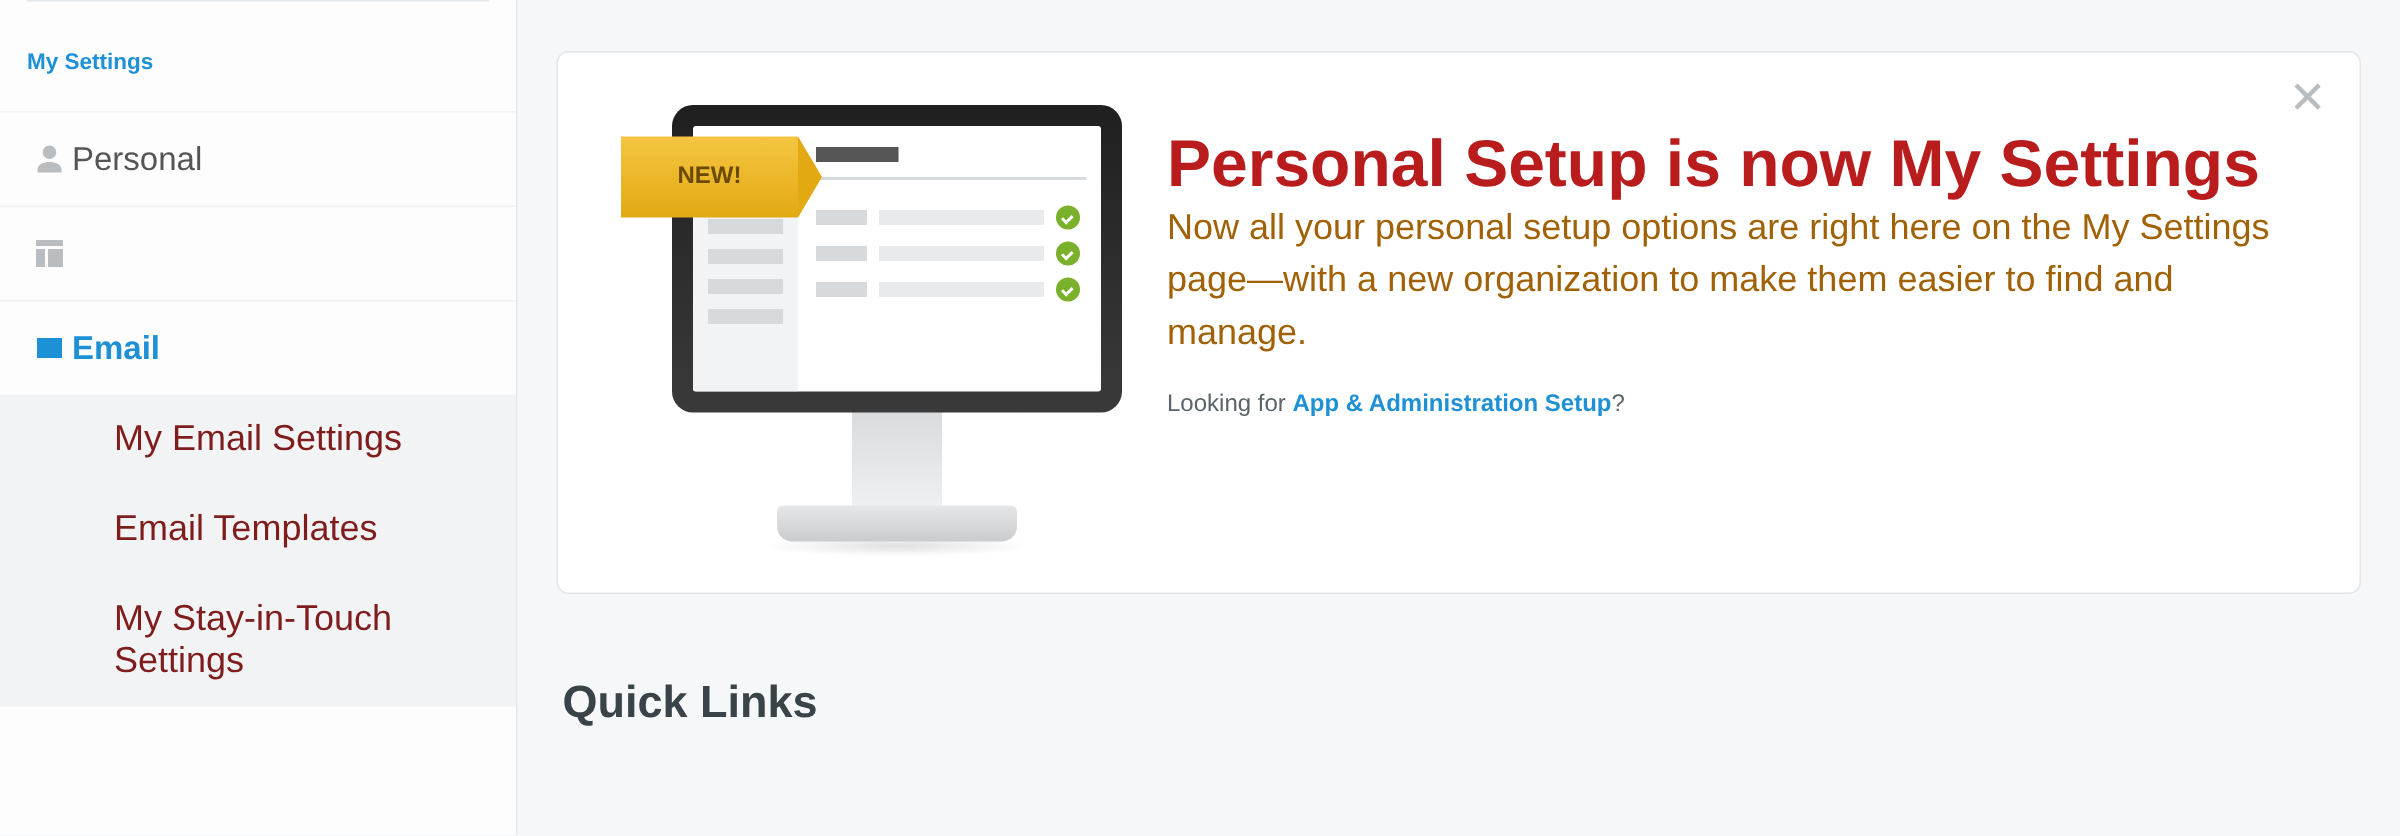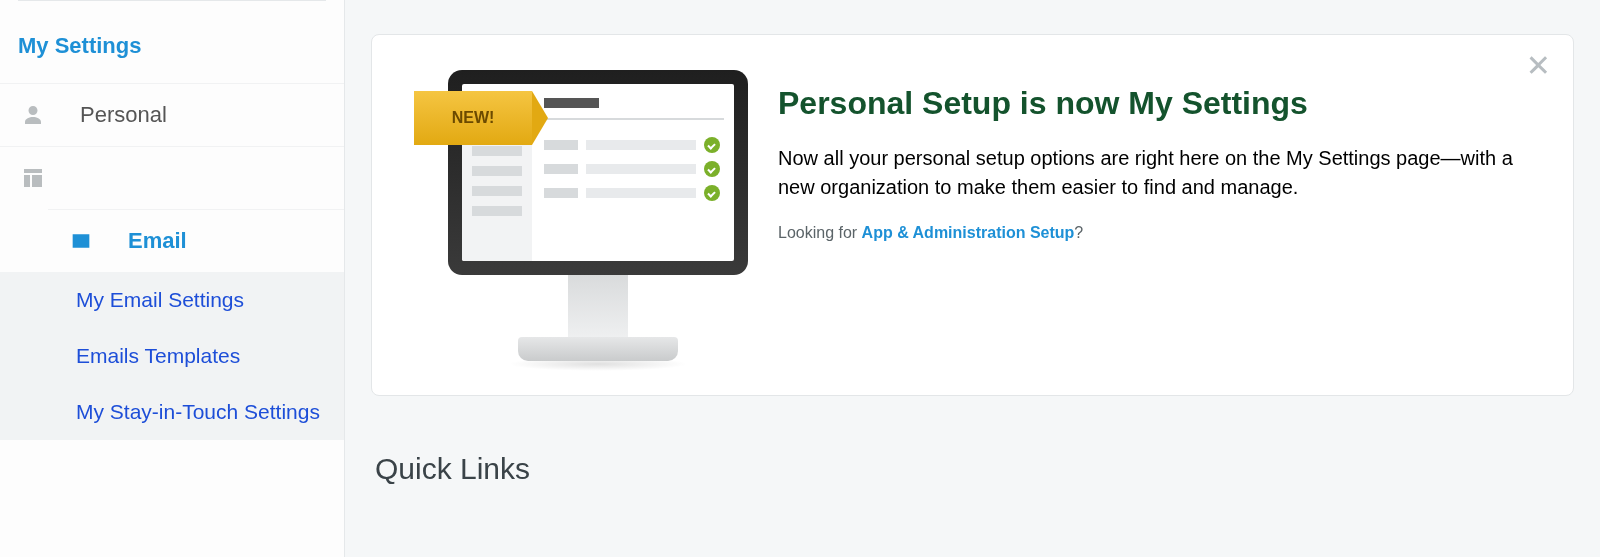--- a/index.html
+++ b/index.html
@@ -2,39 +2,39 @@
 <html><head>
 <meta charset="utf-8">
 <style>
   * { box-sizing: border-box; margin: 0; padding: 0; }
   html, body { width: 1600px; height: 557px; font-family: Arial, Helvetica, sans-serif; background: #f5f7f8; overflow: hidden; }
   .app { display: flex; width: 100%; height: 100%; }
 
   
   .sidebar { width: 345px; background: #fdfdfd; border-right: 1px solid #e5e8ea; display: flex; flex-direction: column; }
   .sidebar-top-divider { height: 0; border-top: 1px solid #e5e8ea; margin: 0 18px 8px 18px; }
-  .sidebar-header { padding: 24px 18px 24px 18px; font-size: 22px; font-weight: bold; color: #1e90d6; }
-  .nav-item { display: flex; align-items: center; gap: 34px; padding: 18px 20px; font-size: 22px; color: #555; cursor: pointer; border-top: 1px solid #f1f2f3; }
-  .nav-item.active { color: #1e90d6; font-weight: bold; margin-left: 48px; }
+  .sidebar-header { padding: 24px 18px 24px 18px; font-size: 15px; font-weight: bold; color: #1e90d6; }
+  .nav-item { display: flex; align-items: center; gap: 2px; padding: 18px 20px; font-size: 22px; color: #555; cursor: pointer; border-top: 1px solid #f1f2f3; }
+  .nav-item.active { color: #1e90d6; font-weight: bold; }
   .nav-icon { width: 26px; height: 26px; flex: 0 0 26px; display: flex; align-items: center; justify-content: center; }
   .subnav { background: #f1f3f4; }
-  .subnav-item { padding: 16px 20px 16px 76px; font-size: 21px; color: #1d4ed8; cursor: pointer; }
+  .subnav-item { padding: 16px 20px 16px 76px; font-size: 24px; color: #7f1d1d; cursor: pointer; }
   .subnav-item.hover { background: #e9ebec; }
 
   
   .main { flex: 1; padding: 34px 26px 0 26px; }
   .banner { background: #fff; border: 1px solid #e3e6e8; border-radius: 8px; padding: 30px 36px 30px 36px; display: flex; align-items: flex-start; gap: 40px; position: relative; }
   .banner-close { position: absolute; top: 16px; right: 22px; font-size: 30px; color: #b7bdc1; cursor: pointer; line-height: 1; }
   .banner-text { flex: 1; padding-top: 20px; }
-  .banner-title { font-size: 32px; font-weight: bold; color: #14532d; margin-bottom: 22px; }
-  .banner-desc { font-size: 20px; color: #000000; line-height: 1.45; margin-bottom: 22px; }
+  .banner-title { font-size: 44px; font-weight: bold; color: #b91c1c; }
+  .banner-desc { font-size: 24px; color: #a16207; line-height: 1.45; margin-bottom: 22px; }
   .banner-link-line { font-size: 16px; color: #5b6468; }
   .banner-link { color: #1e90d6; font-weight: bold; cursor: pointer; }
 
-  .quicklinks { margin-top: 56px; font-size: 30px; font-weight: normal; color: #3a4348; padding-left: 4px; }
+  .quicklinks { margin-top: 56px; font-size: 30px; font-weight: bold; color: #3a4348; padding-left: 4px; }
 
   
   .illus { width: 330px; height: 300px; position: relative; flex: 0 0 330px; }
   .monitor { position: absolute; left: 40px; top: 5px; width: 300px; height: 205px; background: linear-gradient(#1f1f1f, #3a3a3a); border-radius: 14px; padding: 14px; }
   .screen { width: 100%; height: 100%; background: #fff; border-radius: 2px; position: relative; overflow: hidden; }
   .screen-side { position: absolute; left: 0; top: 22px; bottom: 0; width: 70px; background: #f2f3f4; }
   .screen-top-line { position: absolute; left: 82px; top: 14px; width: 55px; height: 10px; background: #555; }
   .screen-div { position: absolute; left: 82px; top: 34px; right: 10px; height: 2px; background: #d7dadc; }
   .row { position: absolute; left: 82px; right: 14px; height: 14px; display: flex; align-items: center; gap: 8px; }
   .bar1 { width: 34px; height: 10px; background: #d7dadc; }
@@ -82,21 +82,21 @@
       <span class="nav-icon">
         <svg viewBox="0 0 24 24" width="26" height="20" fill="#1e90d6">
             <path d="M2 4h20v16H2V4zm10 7L3 5.5V5h18v.5L12 11zm0 2l9-5.5V19H3V7.5L12 13z"></path>
           </svg>
       </span>
       <span>Email</span>
     </div>
 
     <div class="subnav">
       <div class="subnav-item">My Email Settings</div>
-      <div class="subnav-item">Emails Templates</div>
+      <div class="subnav-item">Email Templates</div>
       <div class="subnav-item">My Stay-in-Touch Settings</div>
     </div>
   </div>
 
   <div class="main">
 
     <div class="banner">
       <span class="banner-close">✕</span>
 
       <div class="illus">

